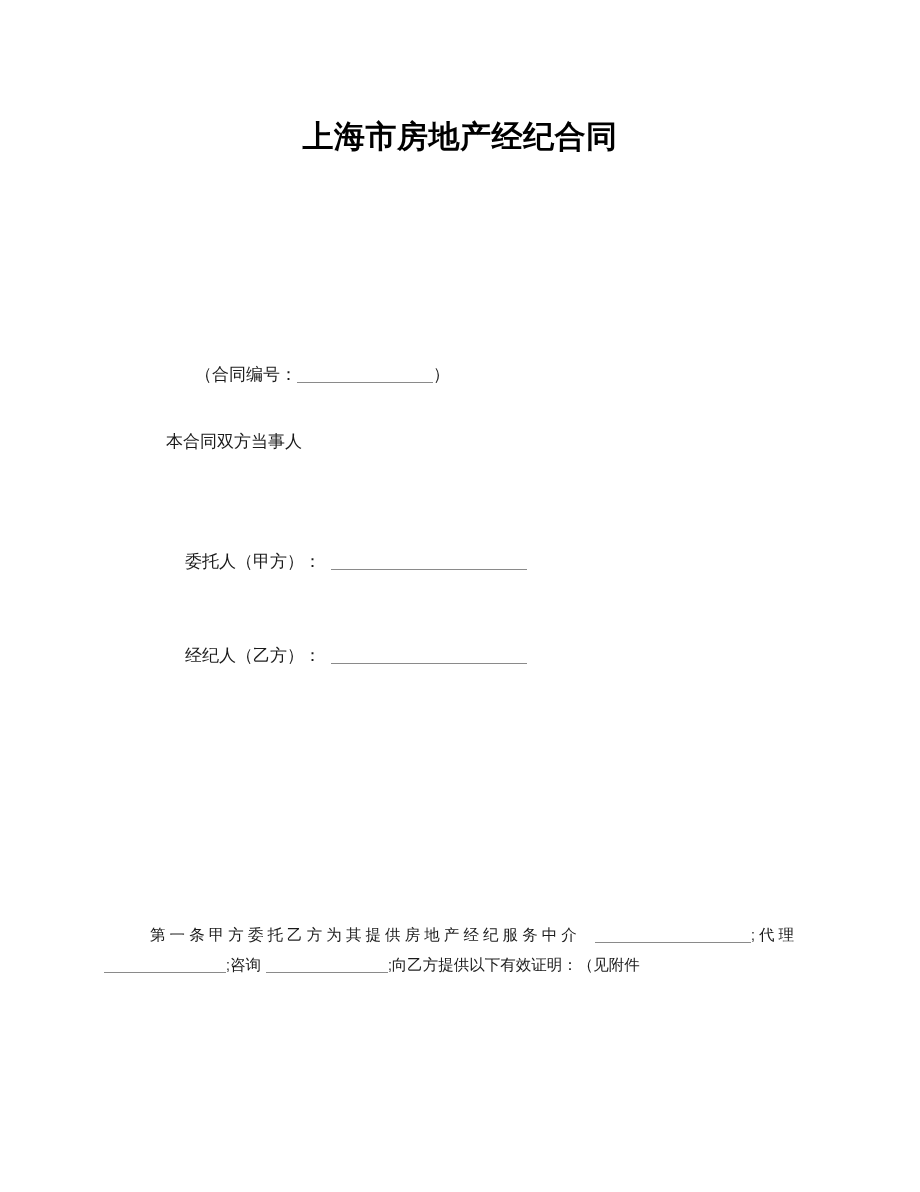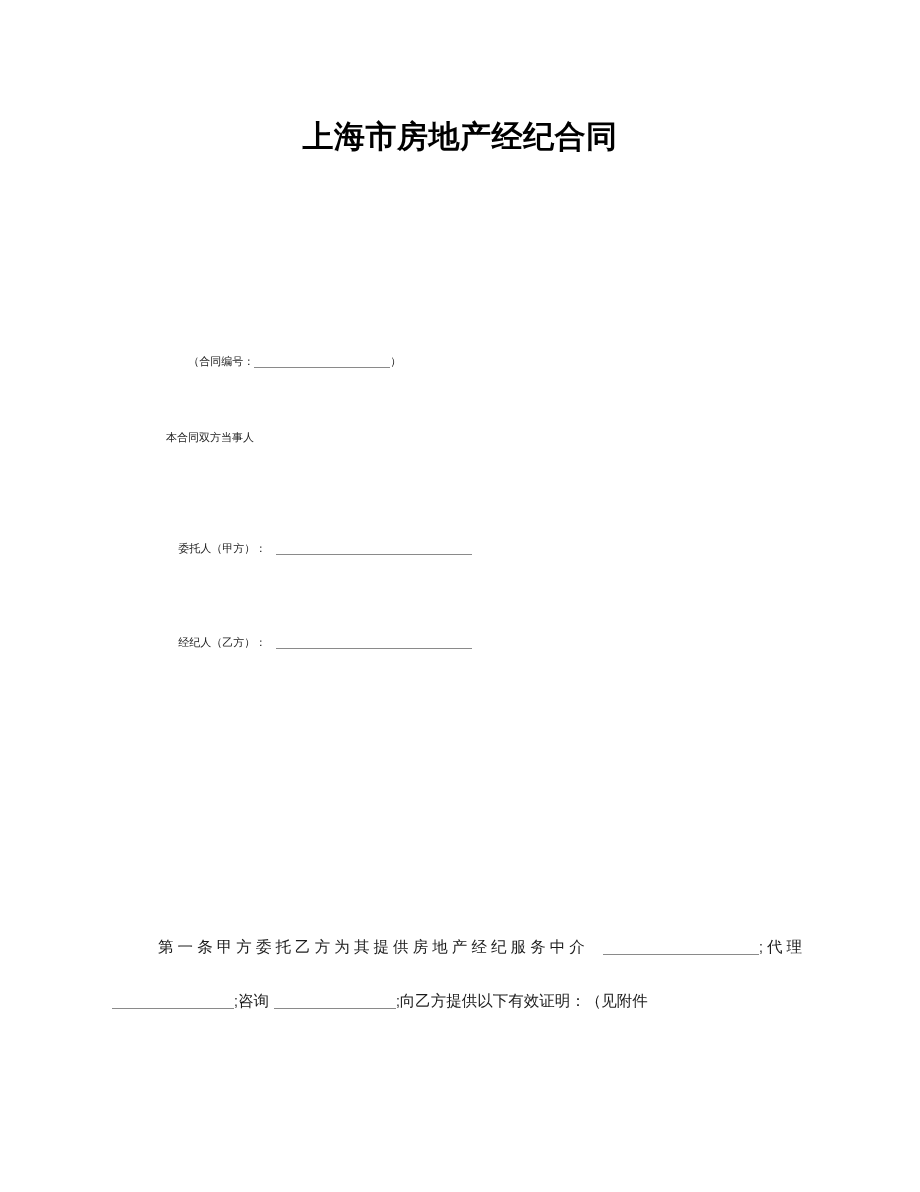--- a/index.html
+++ b/index.html
@@ -32,21 +32,21 @@
     font-size: 31px;
     font-weight: bold;
     letter-spacing: 0.5px;
     line-height: 1.25;
     white-space: pre;
   }
 
   
   .line {
     position: absolute;
-    font-size: 11px;
+    font-size: 17px;
     line-height: 1.5;
     white-space: pre;
     color: #1a1a1a;
   }
 
   
   .blank {
     display: inline-block;
     border-bottom: 1.5px solid #8a8a8a;
     vertical-align: -3px;
@@ -70,24 +70,24 @@
     font-size: 15.5px;
     line-height: 47px;
     text-align: justify;
     text-justify: inter-ideograph;
     text-indent: 46px;
     color: #1a1a1a;
   }
 
   .clause {
     position: absolute;
-    left: 112px;
+    left: 104px;
     width: 690px;
     font-size: 15.5px;
-    line-height: 54px;
+    line-height: 29px;
     text-align: justify;
     text-justify: inter-ideograph;
     text-indent: 46px;
     color: #1a1a1a;
   }
 </style>
 </head>
 <body>
 
 <div class="page">

